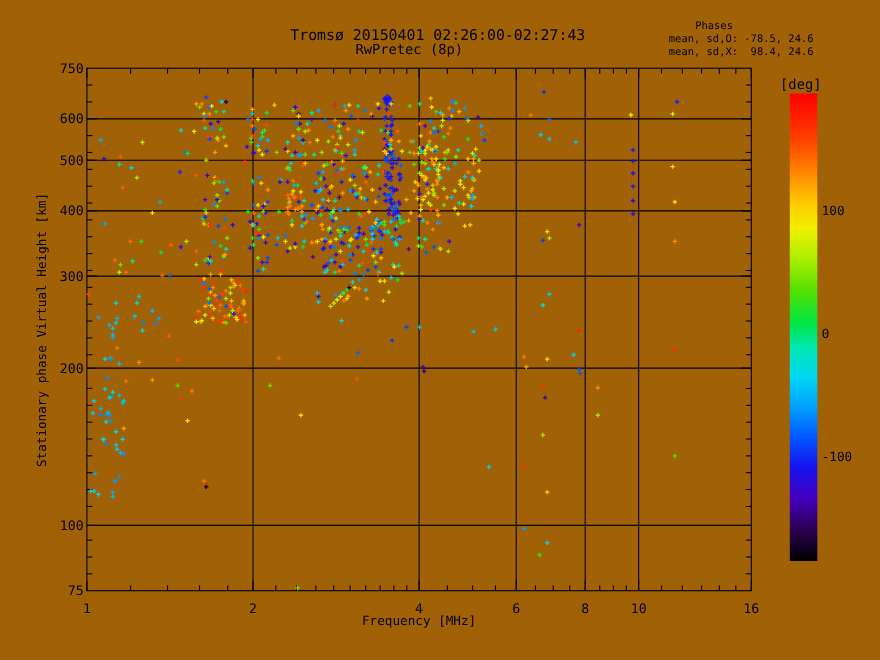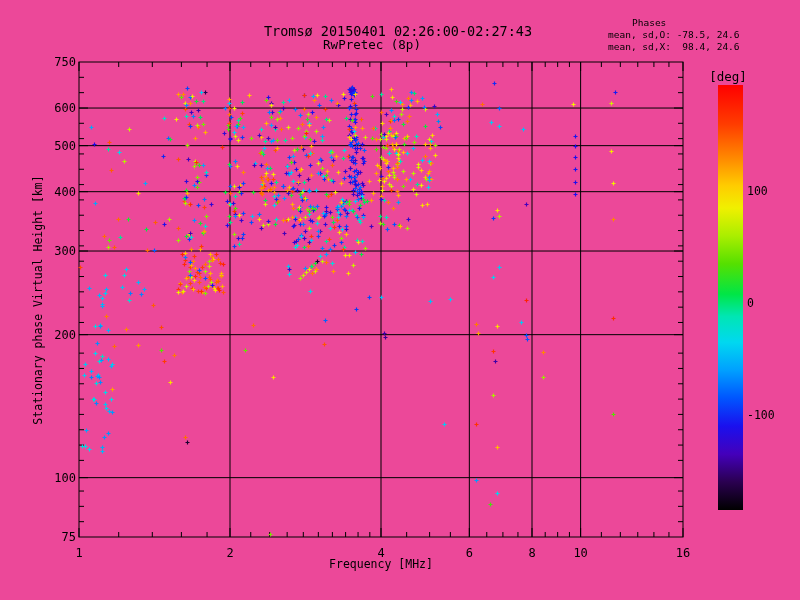--- a/index.html
+++ b/index.html
@@ -1,16 +1,16 @@
 <!DOCTYPE html>
 <html><head>
 <meta charset="utf-8">
 <style>
   html,body{margin:0;padding:0;background:#ffffff;}
-  .stage{position:relative;width:800px;height:600px;background:#ec4899;overflow:hidden;
+  .stage{position:relative;width:800px;height:600px;background:#a16207;overflow:hidden;
          font-family:"DejaVu Sans Mono","Liberation Mono",monospace;}
   svg{display:block;}
   svg text{fill:#000000;font-family:"DejaVu Sans Mono","Liberation Mono",monospace;}
   .t-title{font-size:13.5px;}
   .t-sub{font-size:12.5px;}
   .t-stats{font-size:9.5px;white-space:pre;}
   .t-tick{font-size:12px;}
   .t-axis{font-size:11.5px;}
   .t-cb{font-size:11.5px;}
 </style>

